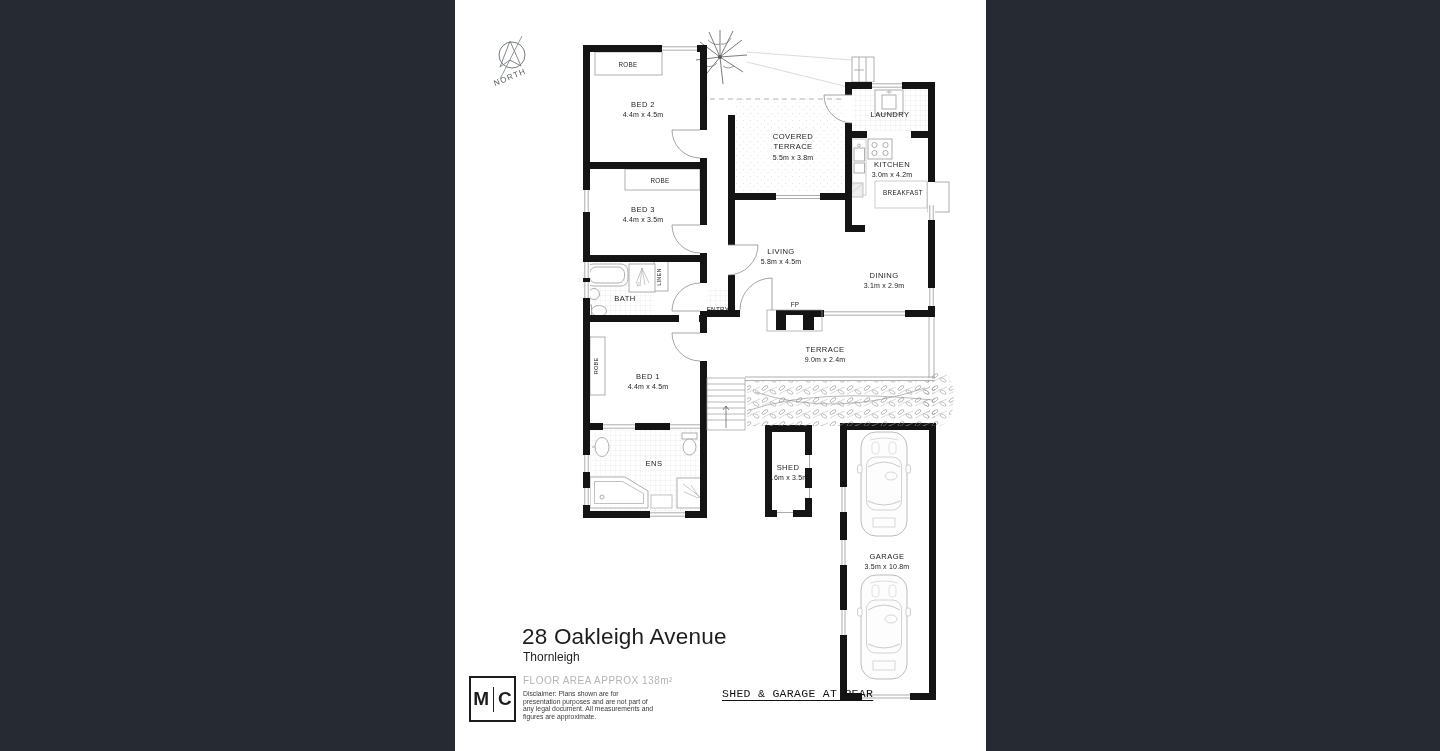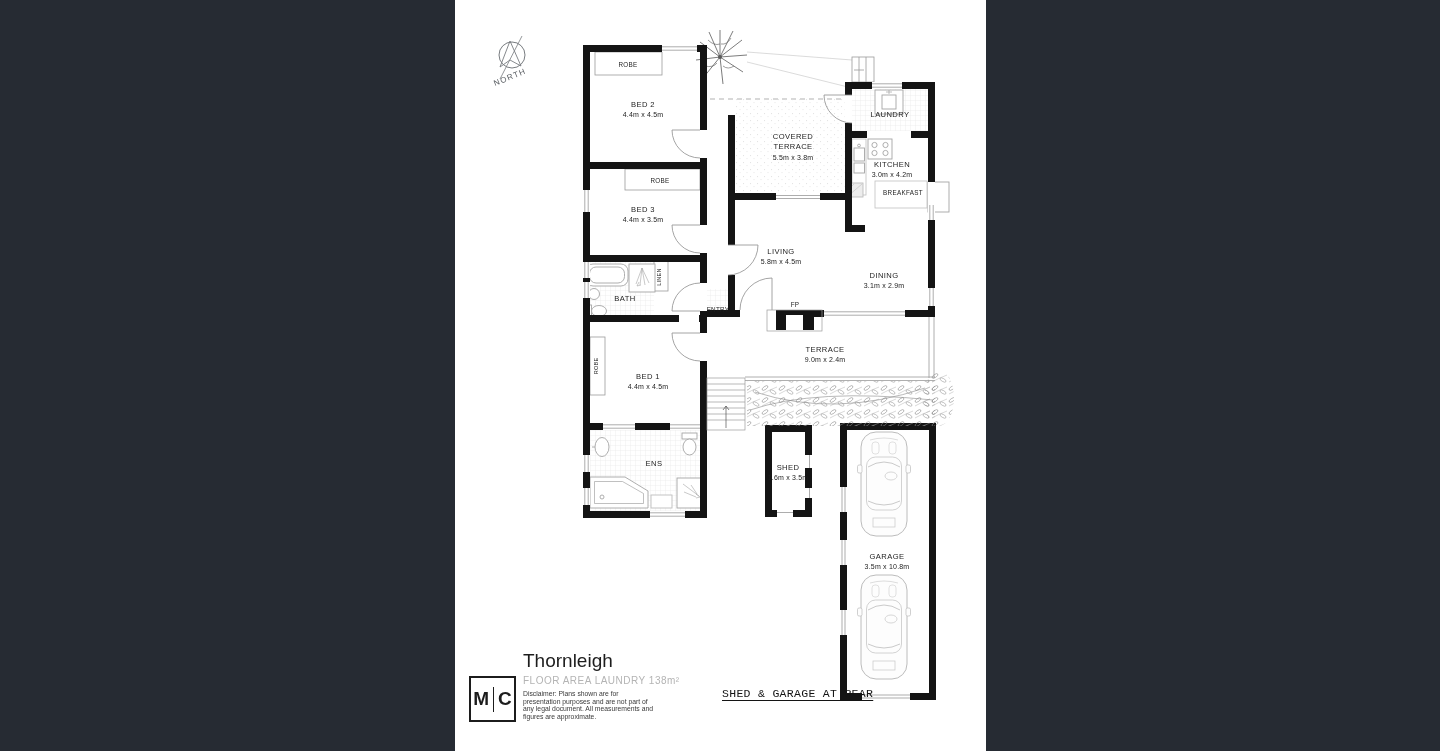--- a/index.html
+++ b/index.html
@@ -12,21 +12,21 @@
   svg text { font-family:"Liberation Sans", sans-serif; fill:#1c1c1c; }
   .rm  { font-size:7.6px; letter-spacing:0.4px; }
   .dim { font-size:7px; letter-spacing:0.2px; }
   .sm  { font-size:6.3px; letter-spacing:0.3px; }
   .xs  { font-size:5.6px; letter-spacing:0.2px; }
   .mid { text-anchor:middle; }
   .compass-txt { font-size:8px; letter-spacing:1.2px; fill:#5d6166; }
 
   .title-block { position:absolute; left:0; top:0; width:100%; height:100%; pointer-events:none; }
   .address1 { position:absolute; left:67px; top:624px; font-size:22.5px; color:#1d1d1d; letter-spacing:0.2px; }
-  .address2 { position:absolute; left:68px; top:650px; font-size:19px; color:#1d1d1d; }
+  .address2 { position:absolute; left:68px; top:650px; font-size:12px; color:#1d1d1d; }
   .floorarea { position:absolute; left:68px; top:675px; font-size:10px; color:#b4b4b4; letter-spacing:0.5px; }
   .disclaimer { position:absolute; left:68px; top:690px; font-size:6.8px; line-height:7.6px; color:#3a3a3a; }
   .rearnote { position:absolute; left:267px; top:687px; font-size:11.5px; color:#141414;
               text-decoration:underline; text-underline-offset:3px; letter-spacing:0.3px;font-family:Liberation Mono, monospace; }
   .logo { position:absolute; left:14px; top:676px; width:47px; height:46px; border:2px solid #1c1c1c;
           display:flex; align-items:center; justify-content:center; gap:4px;
           font-size:19px; font-weight:bold; color:#1c1c1c; }
   .logo .bar { width:1px; height:25px; background:#1c1c1c; }
 </style>
 </head>
@@ -381,22 +381,23 @@
 
       <text class="rm mid" x="333" y="470">SHED</text>
       <text class="dim mid" x="333" y="480">1.6m x 3.5m</text>
 
       <text class="rm mid" x="432" y="559">GARAGE</text>
       <text class="dim mid" x="432" y="569">3.5m x 10.8m</text>
     </g>
   </svg>
 
   <div class="title-block">
+    <div class="address1">28 Oakleigh Avenue</div>
     <div class="address2">Thornleigh</div>
-    <div class="floorarea">FLOOR AREA LAUNDRY 138m²</div>
+    <div class="floorarea">FLOOR AREA APPROX 138m²</div>
     <div class="disclaimer">
       <div>Disclaimer: Plans shown are for</div>
       <div>presentation purposes and are not part of</div>
       <div>any legal document. All measurements and</div>
       <div>figures are approximate.</div>
     </div>
     <div class="rearnote">SHED &amp; GARAGE AT REAR</div>
     <div class="logo">
       <span>M</span>
       <span class="bar"></span>

